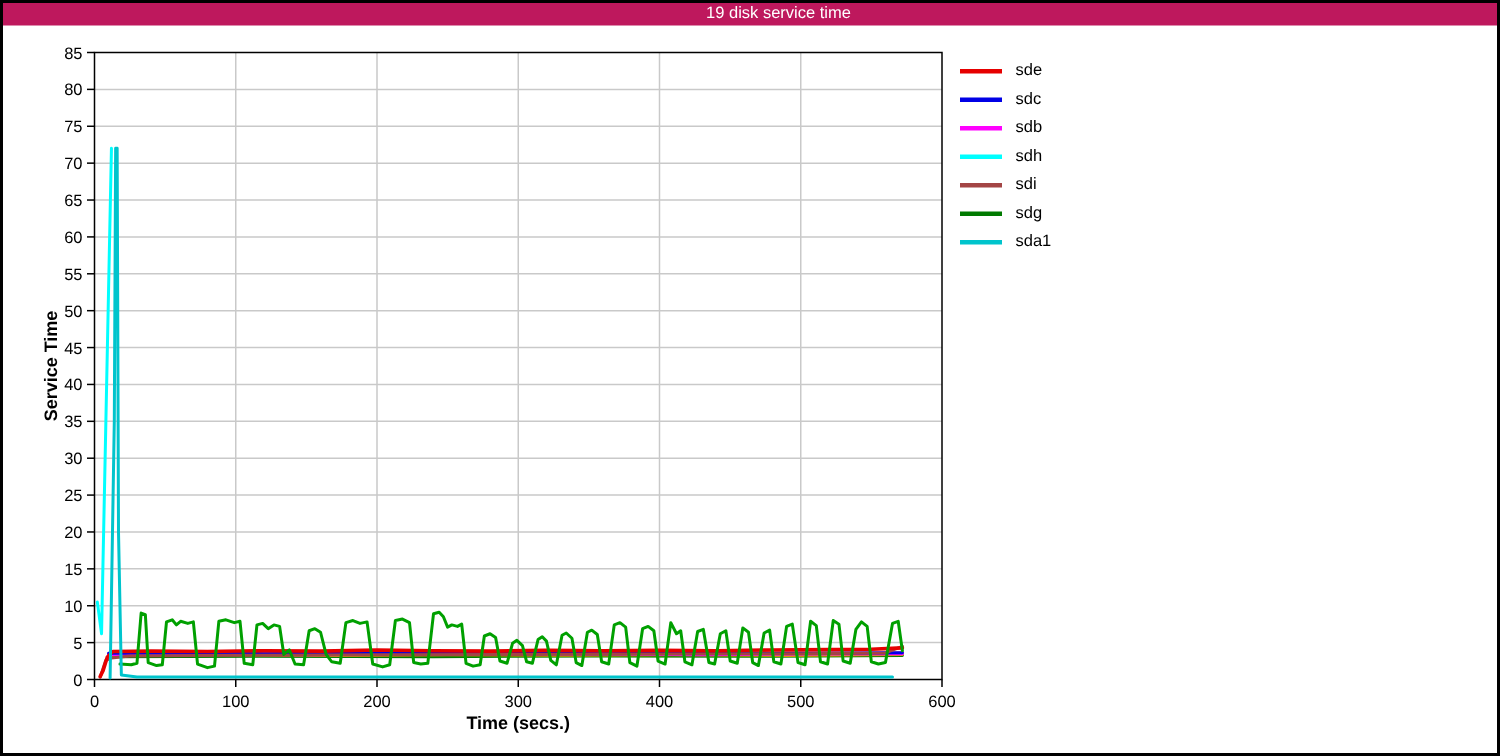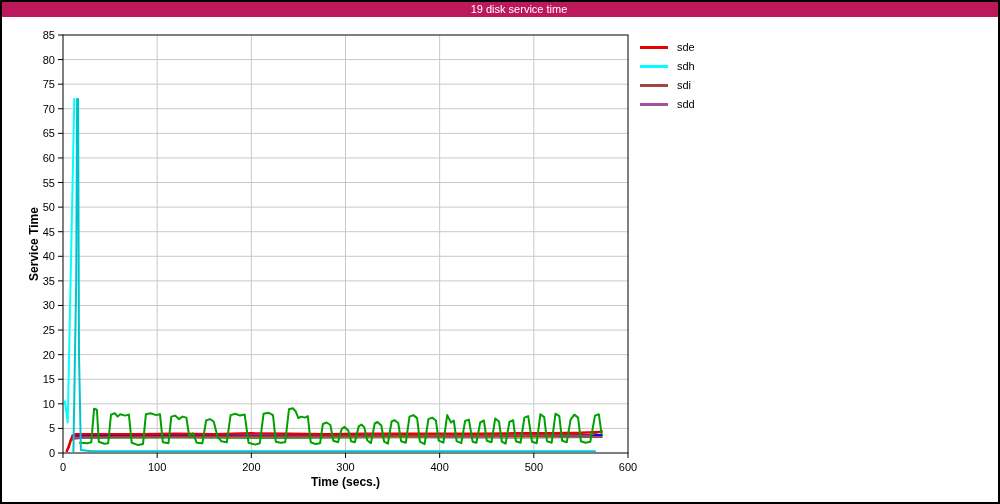--- a/index.html
+++ b/index.html
@@ -130,25 +130,37 @@
       <polyline points="78.0,440.7 85.5,441.2 89.3,440.2 92.1,406.7 94.9,407.7 96.8,439.7 102.4,441.7 106.2,441.2 109.0,412.6 112.8,411.2 115.6,414.6 118.4,412.2 123.2,413.6 126.9,412.6 129.7,440.7 136.3,443.1 141.0,442.1 143.9,412.2 148.6,411.2 154.2,413.1 158.0,412.2 160.8,440.2 166.5,441.2 169.3,414.6 173.1,413.6 176.8,417.1 180.6,414.6 184.4,415.6 187.2,434.3 190.9,431.3 194.7,440.7 200.4,441.2 204.1,418.5 207.9,417.1 211.7,419.5 215.4,434.3 219.2,439.2 224.8,440.2 228.6,413.1 233.3,411.7 238.0,413.6 242.7,412.6 246.5,440.7 253.1,442.6 257.8,441.2 261.6,411.7 266.3,410.7 271.0,413.1 273.8,439.7 278.5,440.7 283.2,440.2 287.0,407.2 290.8,406.2 293.6,409.2 296.4,416.1 299.2,414.6 303.0,415.6 305.8,414.1 308.7,440.2 313.4,442.1 318.1,441.2 320.9,422.0 324.7,420.5 328.4,423.0 331.3,438.7 336.0,440.2 339.7,426.9 342.6,424.9 346.3,428.4 349.1,439.2 352.9,440.2 356.7,424.4 359.5,422.5 362.3,425.4 365.2,438.2 368.9,441.2 372.7,421.5 375.5,420.0 379.3,423.5 382.1,439.7 385.9,441.7 389.6,419.5 392.5,418.1 396.2,421.0 399.1,439.2 403.8,440.7 407.5,414.6 411.3,413.1 415.1,416.1 417.9,439.7 422.6,442.1 426.4,417.1 430.1,415.6 433.9,418.5 436.7,438.7 441.4,440.7 445.2,413.1 449.0,420.5 451.8,418.5 454.6,439.2 459.3,441.2 463.1,419.0 466.9,417.6 470.6,439.7 474.4,440.7 478.2,420.5 481.9,418.5 484.8,438.7 489.5,440.2 493.2,416.6 497.0,419.5 499.8,439.7 503.6,441.7 507.4,420.0 511.1,418.1 513.9,439.2 518.6,440.7 522.4,415.6 526.2,414.1 530.0,439.7 534.7,441.2 538.4,412.2 542.2,415.1 545.0,439.2 549.7,440.7 553.5,411.7 557.3,414.1 560.1,438.7 564.8,440.2 568.6,417.6 572.3,412.6 576.1,415.6 578.9,439.2 583.6,440.7 588.3,439.7 593.0,413.6 596.8,412.2 599.6,431.8" fill="none" stroke="#00a000" stroke-width="2" stroke-linejoin="round" stroke-linecap="round"></polyline>
       <polyline points="62.9,399.4 65.7,420.5 72.3,96.9" fill="none" stroke="#00ffff" stroke-width="2" stroke-linejoin="round" stroke-linecap="round"></polyline>
       <polyline points="71.4,450.0 74.2,278.9 75.1,96.9 76.1,96.9 77.0,352.6 78.9,448.0 89.3,449.3 593.0,449.3" fill="none" stroke="#00c4cc" stroke-width="2" stroke-linejoin="round" stroke-linecap="round"></polyline>
     </svg>
   <div id="legend">
       <div class="legend-item">
         <div class="legend-swatch" style="background: rgb(230, 0, 0);"></div>
         <span class="legend-label">sde</span>
       </div>
       <div class="legend-item">
+        <div class="legend-swatch" style="background: rgb(0, 0, 230);"></div>
+        <span class="legend-label">sdc</span>
+      </div>
+      <div class="legend-item">
+        <div class="legend-swatch" style="background: rgb(255, 0, 255);"></div>
+        <span class="legend-label">sdb</span>
+      </div>
+      <div class="legend-item">
         <div class="legend-swatch" style="background: rgb(0, 255, 255);"></div>
         <span class="legend-label">sdh</span>
       </div>
       <div class="legend-item">
         <div class="legend-swatch" style="background: rgb(163, 69, 69);"></div>
         <span class="legend-label">sdi</span>
       </div>
       <div class="legend-item">
-        <div class="legend-swatch" style="background: rgb(163, 81, 163);"></div>
-        <span class="legend-label">sdd</span>
+        <div class="legend-swatch" style="background: rgb(0, 122, 0);"></div>
+        <span class="legend-label">sdg</span>
+      </div>
+      <div class="legend-item">
+        <div class="legend-swatch" style="background: rgb(0, 196, 204);"></div>
+        <span class="legend-label">sda1</span>
       </div>
     </div>
 </div>
 
 </body></html>

